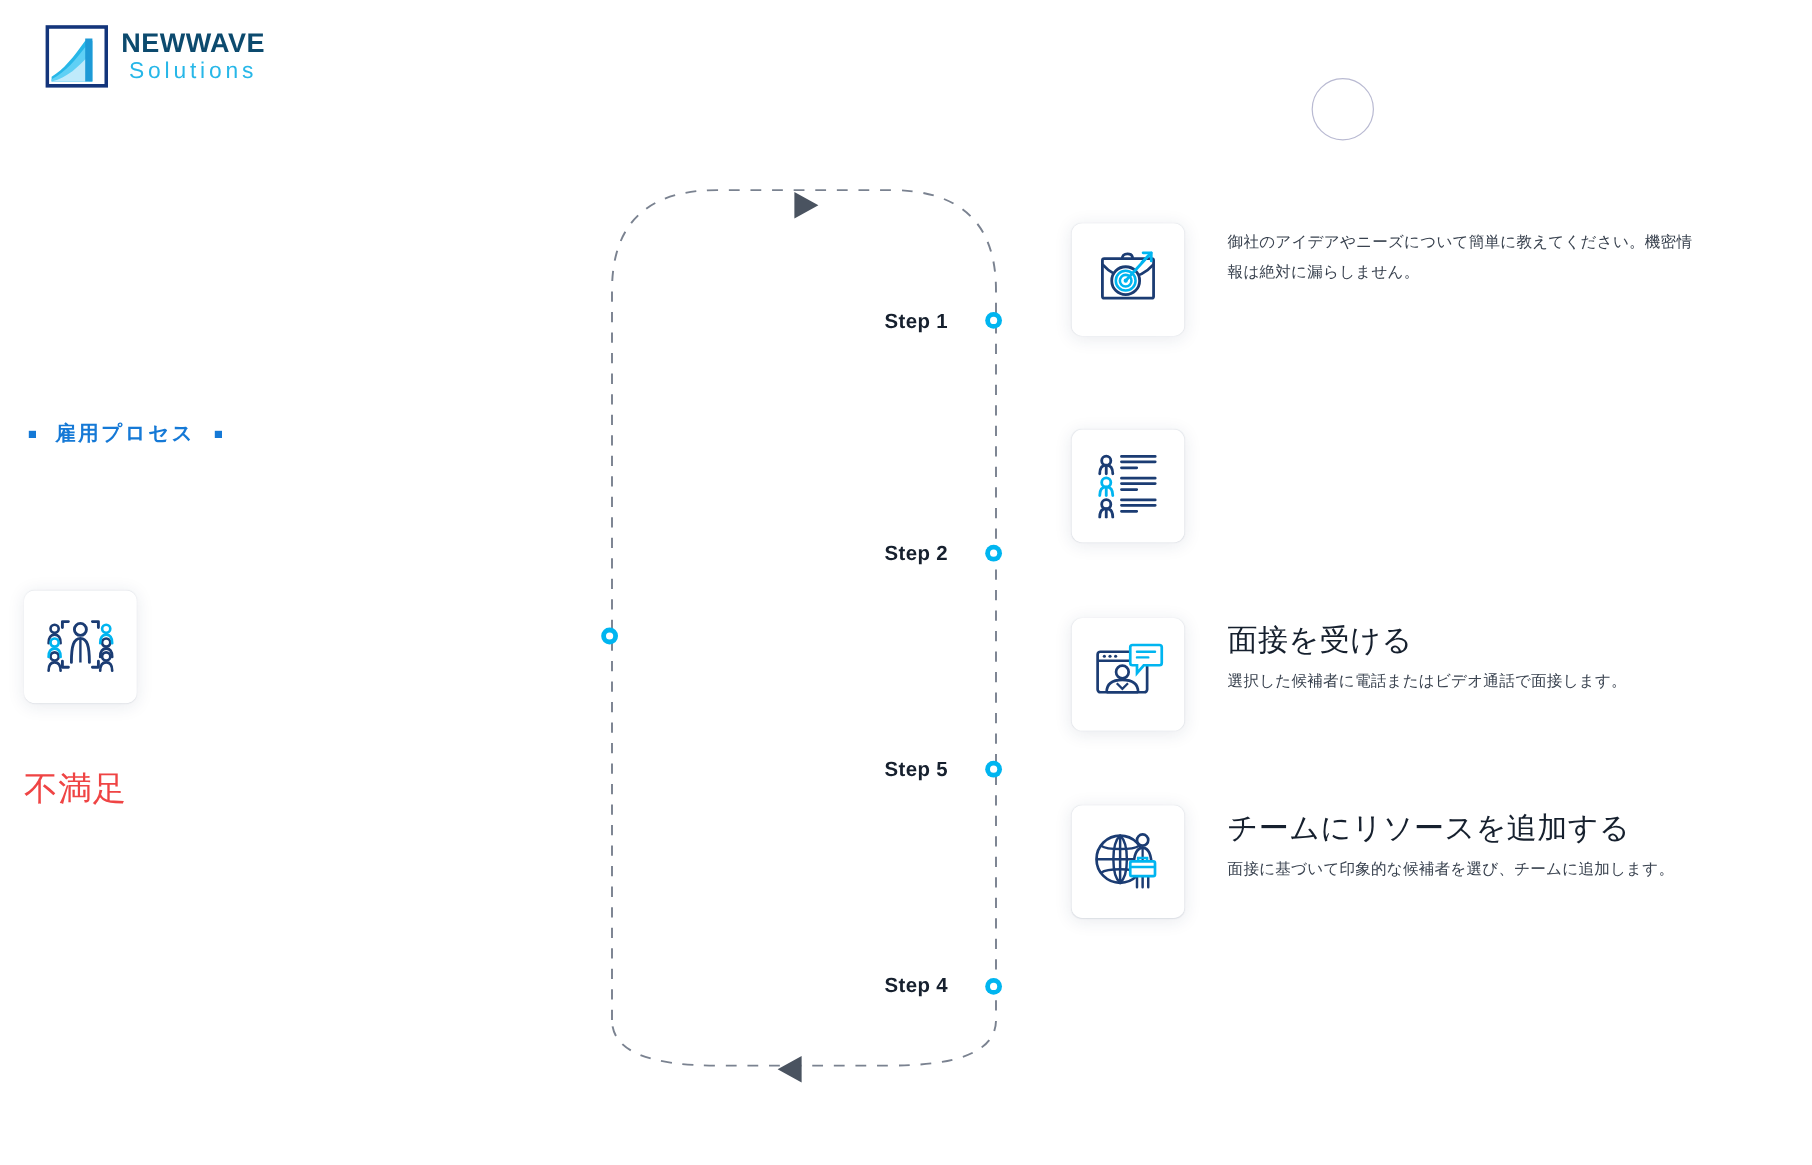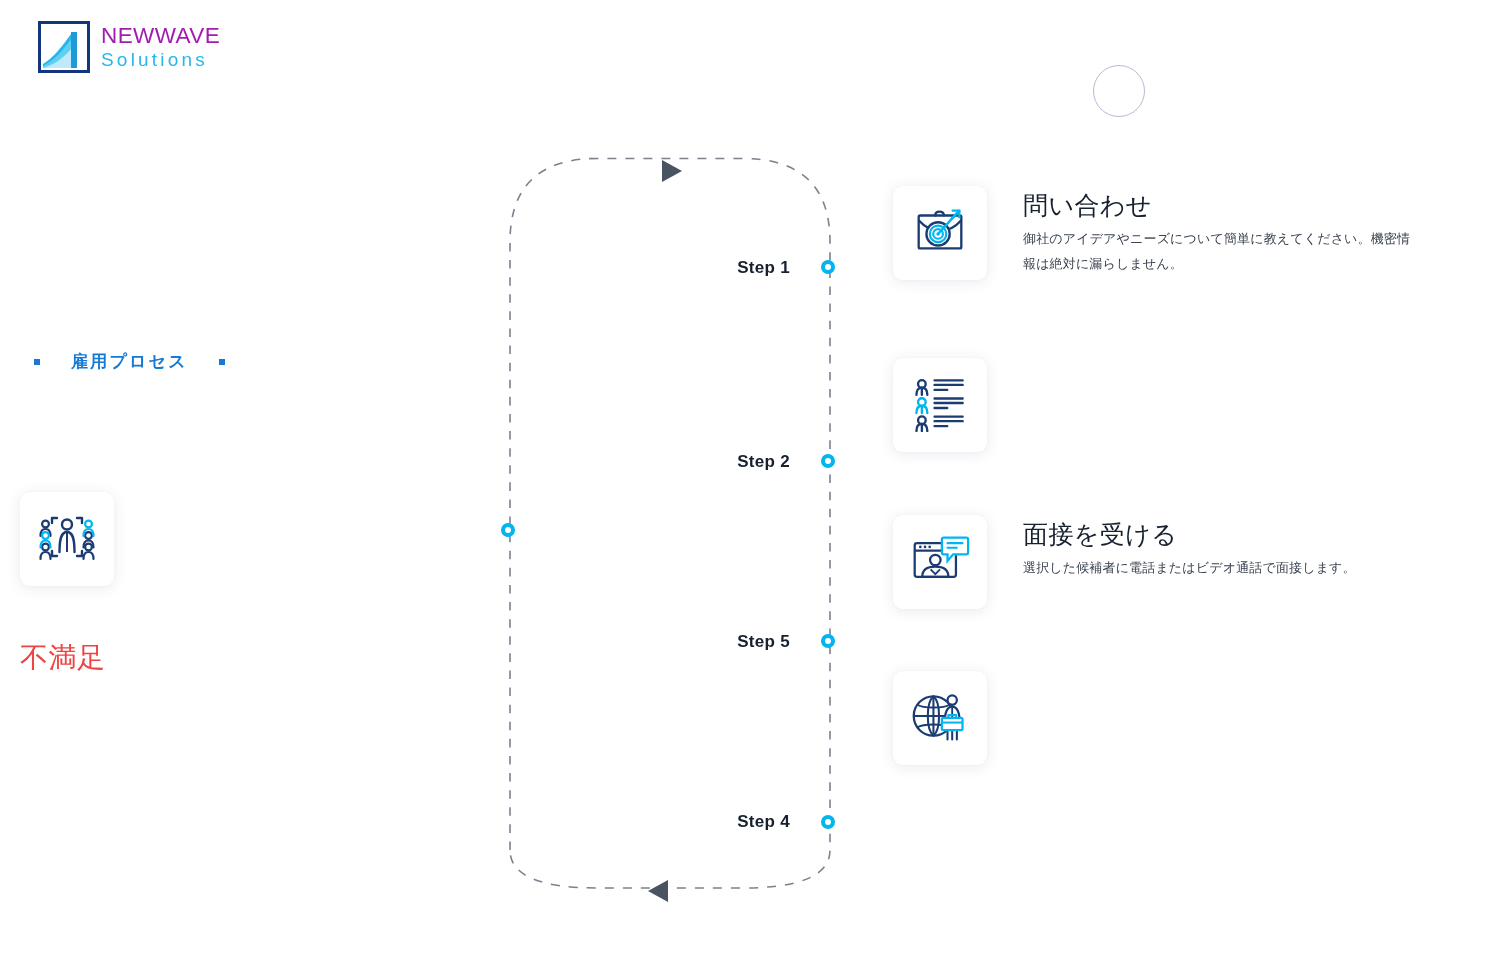--- a/index.html
+++ b/index.html
@@ -35,52 +35,52 @@
     display: block;
   }
   .logo-mark svg { display: block; }
   .logo-words {
     display: flex;
     flex-direction: column;
     line-height: 1.0;
   }
   .logo-top {
     font-size: 22.5px;
-    font-weight: normal;
-    color: #a21caf;
+    font-weight: bold;
+    color: #0c4a6e;
     letter-spacing: 0.4px;
   }
   .logo-bottom {
     font-size: 19px;
     color: #27b7e8;
     letter-spacing: 3.2px;
     margin-top: 3px;
-    text-align: left;
+    text-align: center;
   }
 
   
   .deco-circle {
     position: absolute;
     left: 1093px;
     top: 65px;
     width: 52px;
     height: 52px;
     border: 1px solid #b9bad2;
     border-radius: 50%;
     box-sizing: border-box;
   }
 
   
   .eyebrow {
     position: absolute;
-    left: 34px;
+    left: 24px;
     top: 350px;
     display: flex;
     align-items: center;
-    gap: 31px;
+    gap: 16px;
     font-size: 17px;
     font-weight: bold;
     color: #1579d6;
     letter-spacing: 2.2px;
   }
   .eyebrow .dot {
     width: 6px;
     height: 6px;
     background: #1579d6;
     display: inline-block;
@@ -292,21 +292,20 @@
           <circle cx="30" cy="35" r="8.5" stroke="#00b5f0" stroke-width="2.2" fill="none"></circle>
           <circle cx="30" cy="35" r="5" stroke="#00b5f0" stroke-width="2.2" fill="none"></circle>
           <circle cx="30" cy="35" r="1.8" fill="#00b5f0"></circle>
           <path d="M30 35 L51 12" stroke="#00b5f0" stroke-width="2.4" stroke-linecap="round"></path>
           <path d="M45 11 L52 11 L52 18" stroke="#00b5f0" stroke-width="2.4" fill="none" stroke-linejoin="round" stroke-linecap="round"></path>
           <path d="M44 19 L52 11" stroke="#00b5f0" stroke-width="2.2" stroke-linecap="round"></path>
         </svg>
       </span>
     </div>
     <div class="step-text">
-      <h3 class="step-title">問い合わせ</h3>
       <p class="step-desc">御社のアイデアやニーズについて簡単に教えてください。機密情報は絶対に漏らしません。</p>
     </div>
   </div>
 
   <div class="step-row r2">
     <div class="icon-card">
       <span>
         <svg width="58" height="58" viewBox="0 0 64 64" fill="none">
           <g stroke="#1b3c73" stroke-width="2.6" stroke-linecap="round">
             <circle cx="12" cy="11" r="4.2" fill="none"></circle>
@@ -370,15 +369,19 @@
           <circle cx="45" cy="15" r="5" stroke="#1b3c73" stroke-width="2.4" fill="#fff"></circle>
           <path d="M37 40 C37 27 40 22 45 22 C50 22 53 27 53 40" stroke="#1b3c73" stroke-width="2.4" fill="#fff"></path>
           <path d="M45 22 L45 36" stroke="#1b3c73" stroke-width="2"></path>
           <path d="M40 44 L40 57 M45 44 L45 57 M50 44 L50 57" stroke="#1b3c73" stroke-width="2.2" stroke-linecap="round"></path>
           <rect x="34" y="34" width="22" height="13" rx="1.5" stroke="#00b5f0" stroke-width="2.4" fill="#ffffff"></rect>
           <path d="M41 34 L41 31 L49 31 L49 34" stroke="#00b5f0" stroke-width="2.2" fill="none"></path>
           <path d="M34 39 L56 39" stroke="#00b5f0" stroke-width="2.2"></path>
         </svg>
       </span>
     </div>
+    <div class="step-text">
+      <h3 class="step-title">チームにリソースを追加する</h3>
+      <p class="step-desc">面接に基づいて印象的な候補者を選び、チームに追加します。</p>
+    </div>
   </div>
 
 </div>
 
 </body></html>

